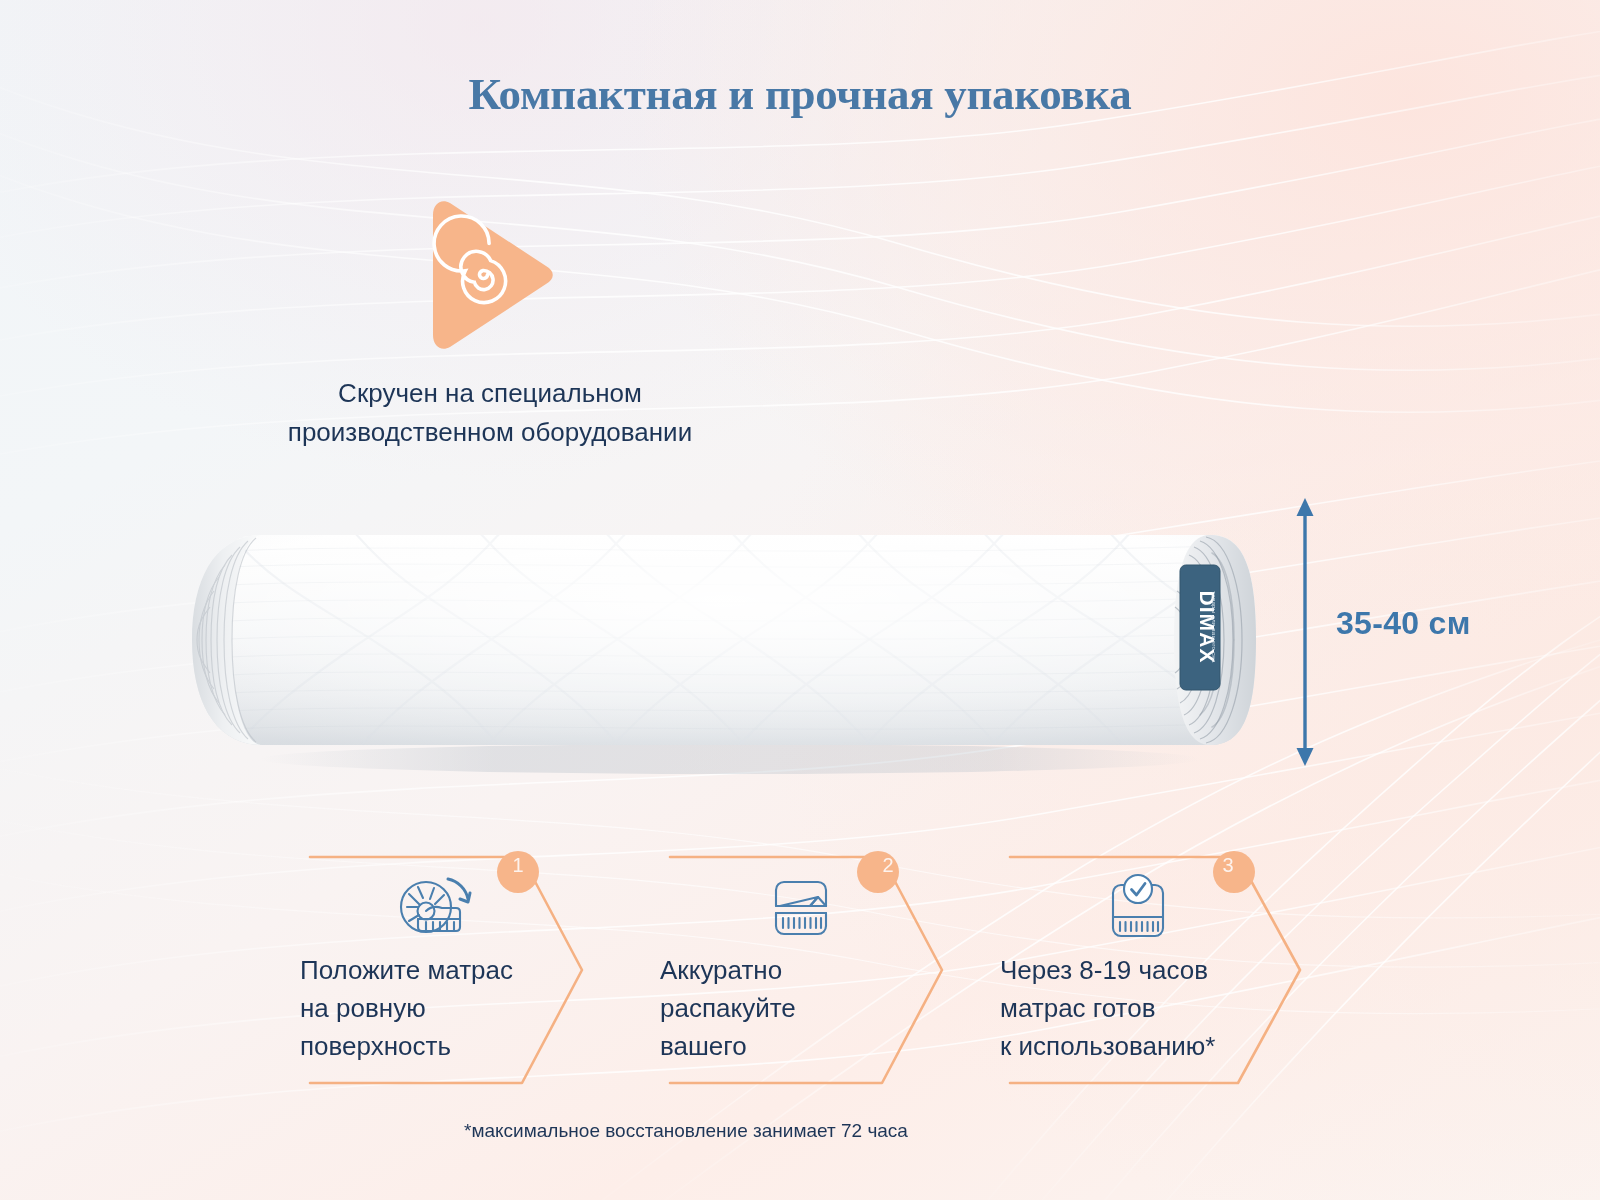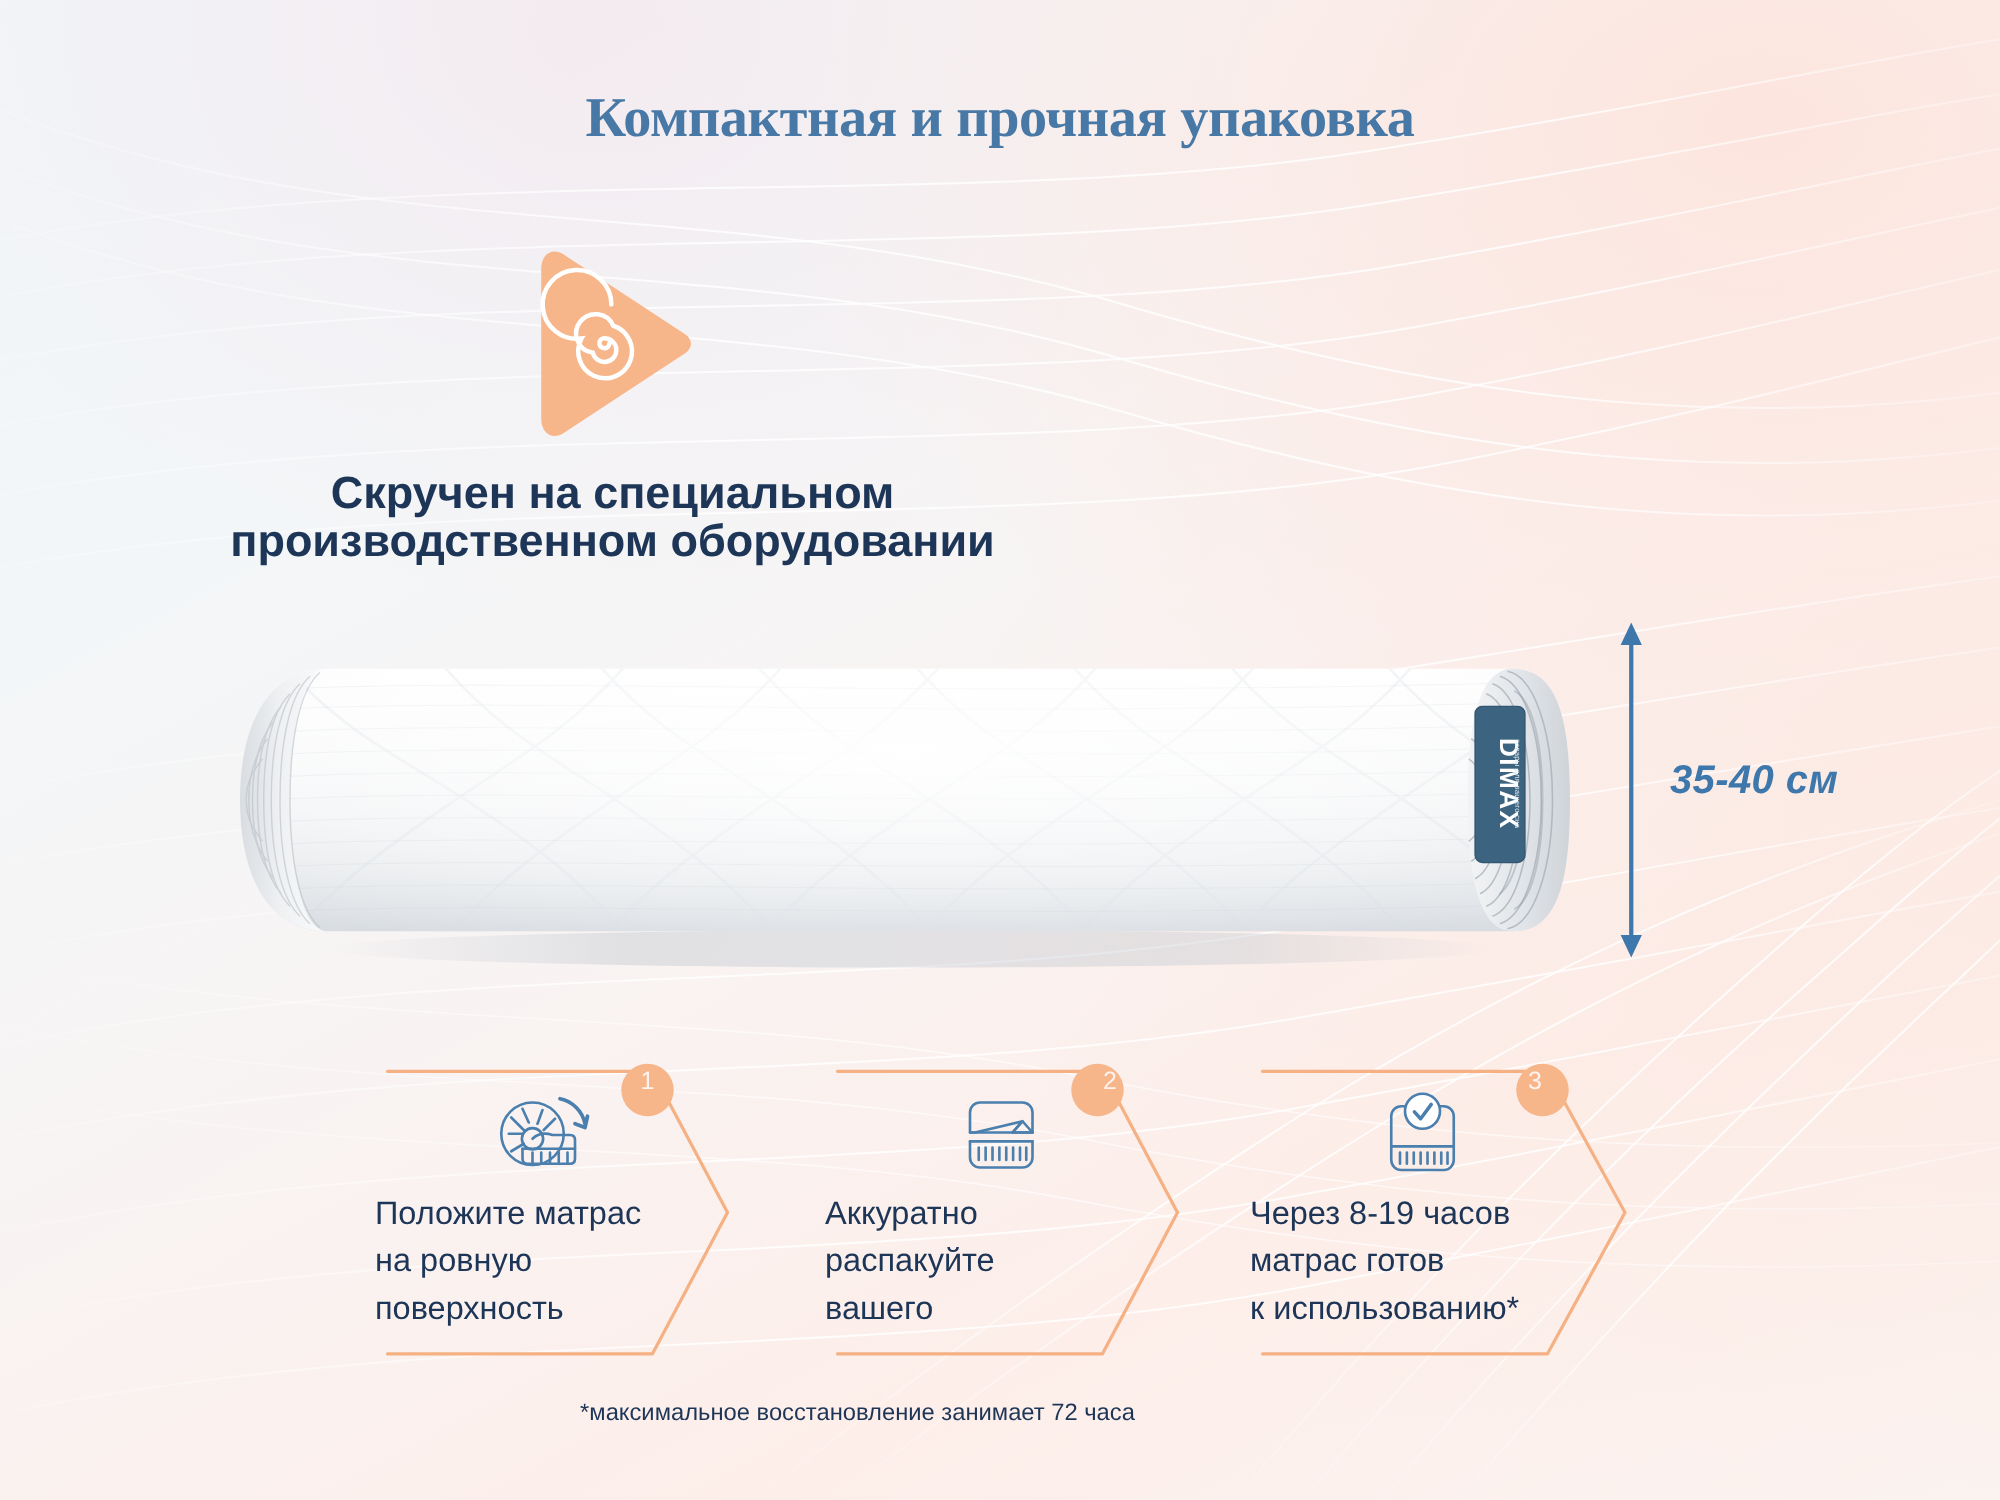--- a/index.html
+++ b/index.html
@@ -43,35 +43,34 @@
   .badge-wrap { height:175px; position:relative; }
 
   .badge {
     position:absolute; top:0; left:50%;
     transform:translateX(-50%);
     width:150px; height:160px;
   }
 
   .feature-text {
     margin-top:4px;
-    font-size:36px; line-height:39px;
-    color:#1d3557; font-weight:700;
+    font-size:26px; line-height:39px;
+    color:#1d3557; font-weight:400;
     white-space:pre-line;
   }
 
   
   .roll-wrap { position:absolute; left:170px; top:495px; width:1130px; height:290px; }
 
   
   .dim-arrow { position:absolute; left:1288px; top:498px; width:34px; height:268px; }
   .dim-label {
     position:absolute; left:1336px; top:605px;
     font-size:32px; font-weight:bold; color:#3d77ab;
     letter-spacing:0.3px;
-    font-style:italic;
   }
 
   
   .steps { position:absolute; left:0; top:845px; width:1600px; height:250px; }
 
   .step { position:absolute; top:0; height:250px; }
   .step.s1 { left:300px; width:330px; }
   .step.s2 { left:660px; width:330px; }
   .step.s3 { left:1000px; width:350px; }
 

